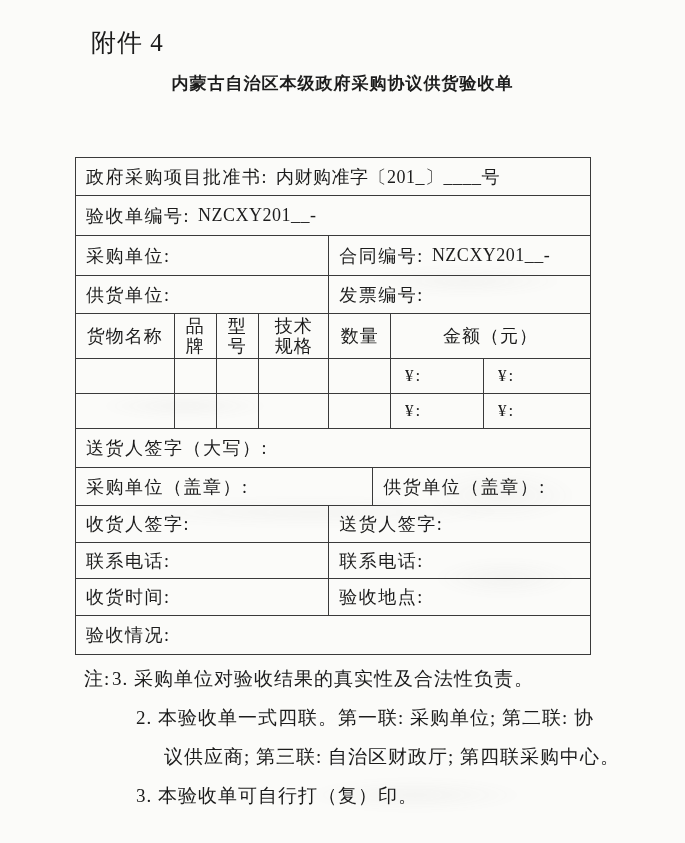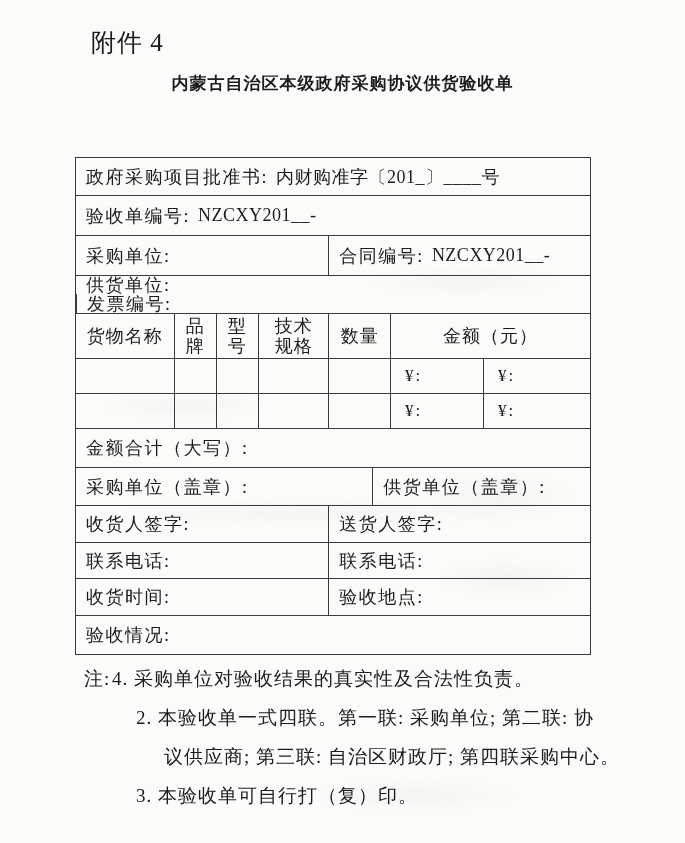--- a/index.html
+++ b/index.html
@@ -90,21 +90,21 @@
     <div class="frow" style="height:40px;">
       <div class="cell half-l">
         <span>采购单位:</span>
       </div>
       <div class="cell half-r">
         <span>合同编号:</span>
         <span class="val">NZCXY201__-</span>
       </div>
     </div>
 
-    <div class="frow" style="height:38px;flex-direction:column;">
+    <div class="frow" style="height:38px;">
       <div class="cell half-l">
         <span>供货单位:</span>
       </div>
       <div class="cell half-r">
         <span>发票编号:</span>
       </div>
     </div>
 
     <div class="frow" style="height:45px;">
       <div class="cell hc gc1">货物名称</div>
@@ -133,21 +133,21 @@
       <div class="cell gc2"></div>
       <div class="cell gc3"></div>
       <div class="cell gc4"></div>
       <div class="cell gc5"></div>
       <div class="cell gc6 yen">¥:</div>
       <div class="cell gc7 yen">¥:</div>
     </div>
 
     <div class="frow" style="height:39px;">
       <div class="cell full">
-        <span>金额合计（大写）:</span>
+        <span>送货人签字（大写）:</span>
       </div>
     </div>
 
     <div class="frow" style="height:38px;gap:44px;">
       <div class="cell half-l">
         <span>采购单位（盖章）:</span>
       </div>
       <div class="cell half-r">
         <span>供货单位（盖章）:</span>
       </div>
@@ -182,18 +182,18 @@
 
     <div class="frow" style="height:38px;">
       <div class="cell full">
         <span>验收情况:</span>
       </div>
     </div>
 
   </div>
 
   <div class="note" style="left:84px;top:666px;">注:</div>
-  <div class="note" style="left:112px;top:666px;">4. 采购单位对验收结果的真实性及合法性负责。</div>
+  <div class="note" style="left:112px;top:666px;">3. 采购单位对验收结果的真实性及合法性负责。</div>
   <div class="note" style="left:136px;top:705px;">2. 本验收单一式四联。第一联: 采购单位; 第二联: 协</div>
   <div class="note" style="left:164px;top:744px;">议供应商; 第三联: 自治区财政厅; 第四联采购中心。</div>
   <div class="note" style="left:136px;top:783px;">3. 本验收单可自行打（复）印。</div>
 
 </div>
 
 </body></html>

